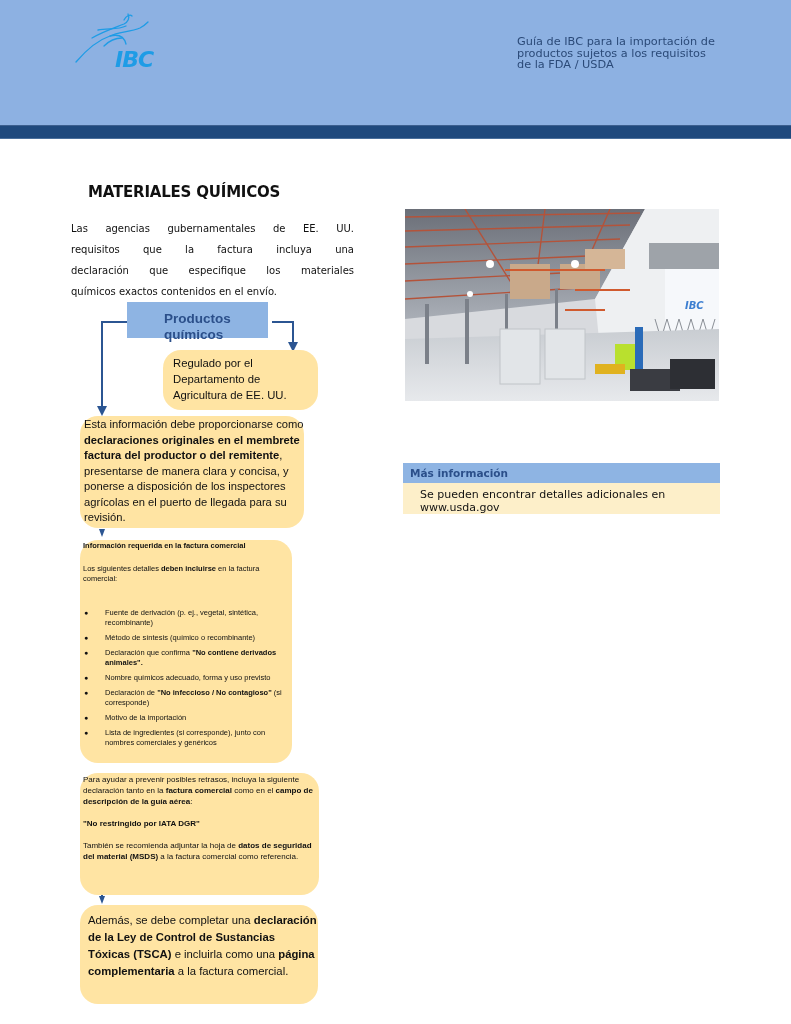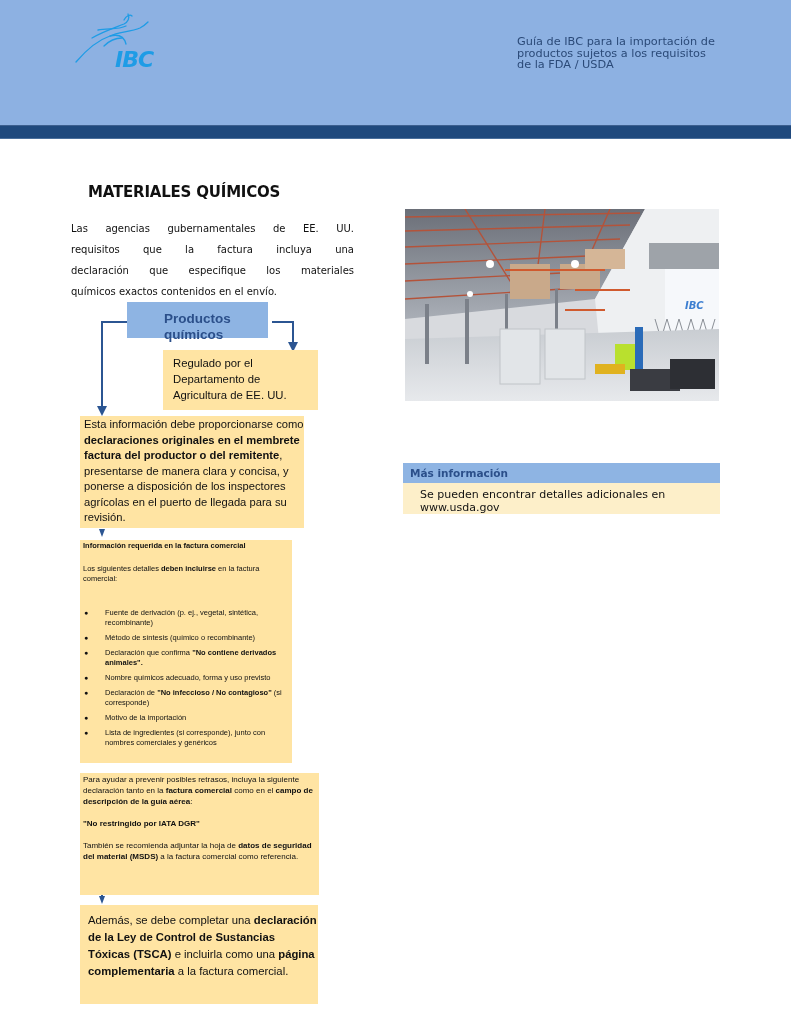--- a/index.html
+++ b/index.html
@@ -12,21 +12,21 @@
   .logo-text { position: absolute; left: 115px; top: 47px; font-family: "DejaVu Sans", sans-serif; font-weight: bold; font-style: italic; font-size: 22px; color: #1e9ce6; letter-spacing: -1px; }
   .header-title { position: absolute; left: 517px; top: 36px; width: 240px; font-family: "DejaVu Sans", sans-serif; font-size: 11.3px; line-height: 11.5px; color: #2b4a78; }
   .header-title div { white-space: nowrap; }
 
   .section-title { position: absolute; left: 88px; top: 183px; font-size: 15px; font-weight: bold; color: #111; letter-spacing: -0.2px; }
   .intro { position: absolute; left: 71px; top: 218px; width: 283px; font-size: 10px; line-height: 21px; text-align: justify; color: #111; }
   .intro span { display: block; text-align: justify; text-align-last: justify; }
   .intro span.last { text-align-last: left; }
 
   .box-blue { position: absolute; left: 127px; top: 302px; width: 141px; height: 36px; background: #8eb4e3; color: #2b4f8a; font-family: "Liberation Sans", sans-serif; font-weight: bold; font-size: 13.5px; line-height: 16px; padding: 9px 0 0 37px; }
-  .yellow { background: #ffe4a3; font-family: "Liberation Sans", sans-serif; color: #111; }
+  .yellow { background: #ffe4a3; font-family: "Liberation Sans", sans-serif; color: #111; border-radius: 18px; }
   .box-usda { position: absolute; left: 163px; top: 350px; width: 155px; height: 60px; font-size: 11.3px; line-height: 16px; padding: 5px 0 0 10px; }
   .box-info { position: absolute; left: 80px; top: 416px; width: 224px; height: 112px; font-size: 11.2px; line-height: 15.5px; padding: 1px 0 0 4px; }
   .box-invoice { position: absolute; left: 80px; top: 540px; width: 212px; height: 223px; font-size: 7.5px; line-height: 10px; padding: 1px 0 0 3px; }
   .box-invoice ul { list-style: none; margin-top: 24px; }
   .box-invoice li { position: relative; padding-left: 22px; margin-bottom: 5px; }
   .box-invoice li::before { content: "●"; position: absolute; left: 1px; top: 0px; font-size: 7px; color: #111; }
   .box-delay { position: absolute; left: 80px; top: 773px; width: 239px; height: 122px; font-size: 8px; line-height: 11px; padding: 1px 0 0 3px; }
   .box-tsca { position: absolute; left: 80px; top: 905px; width: 238px; height: 99px; font-size: 11.3px; line-height: 17px; padding: 7px 0 0 8px; }
   b { font-weight: bold; }
   .gap { height: 11px; }

